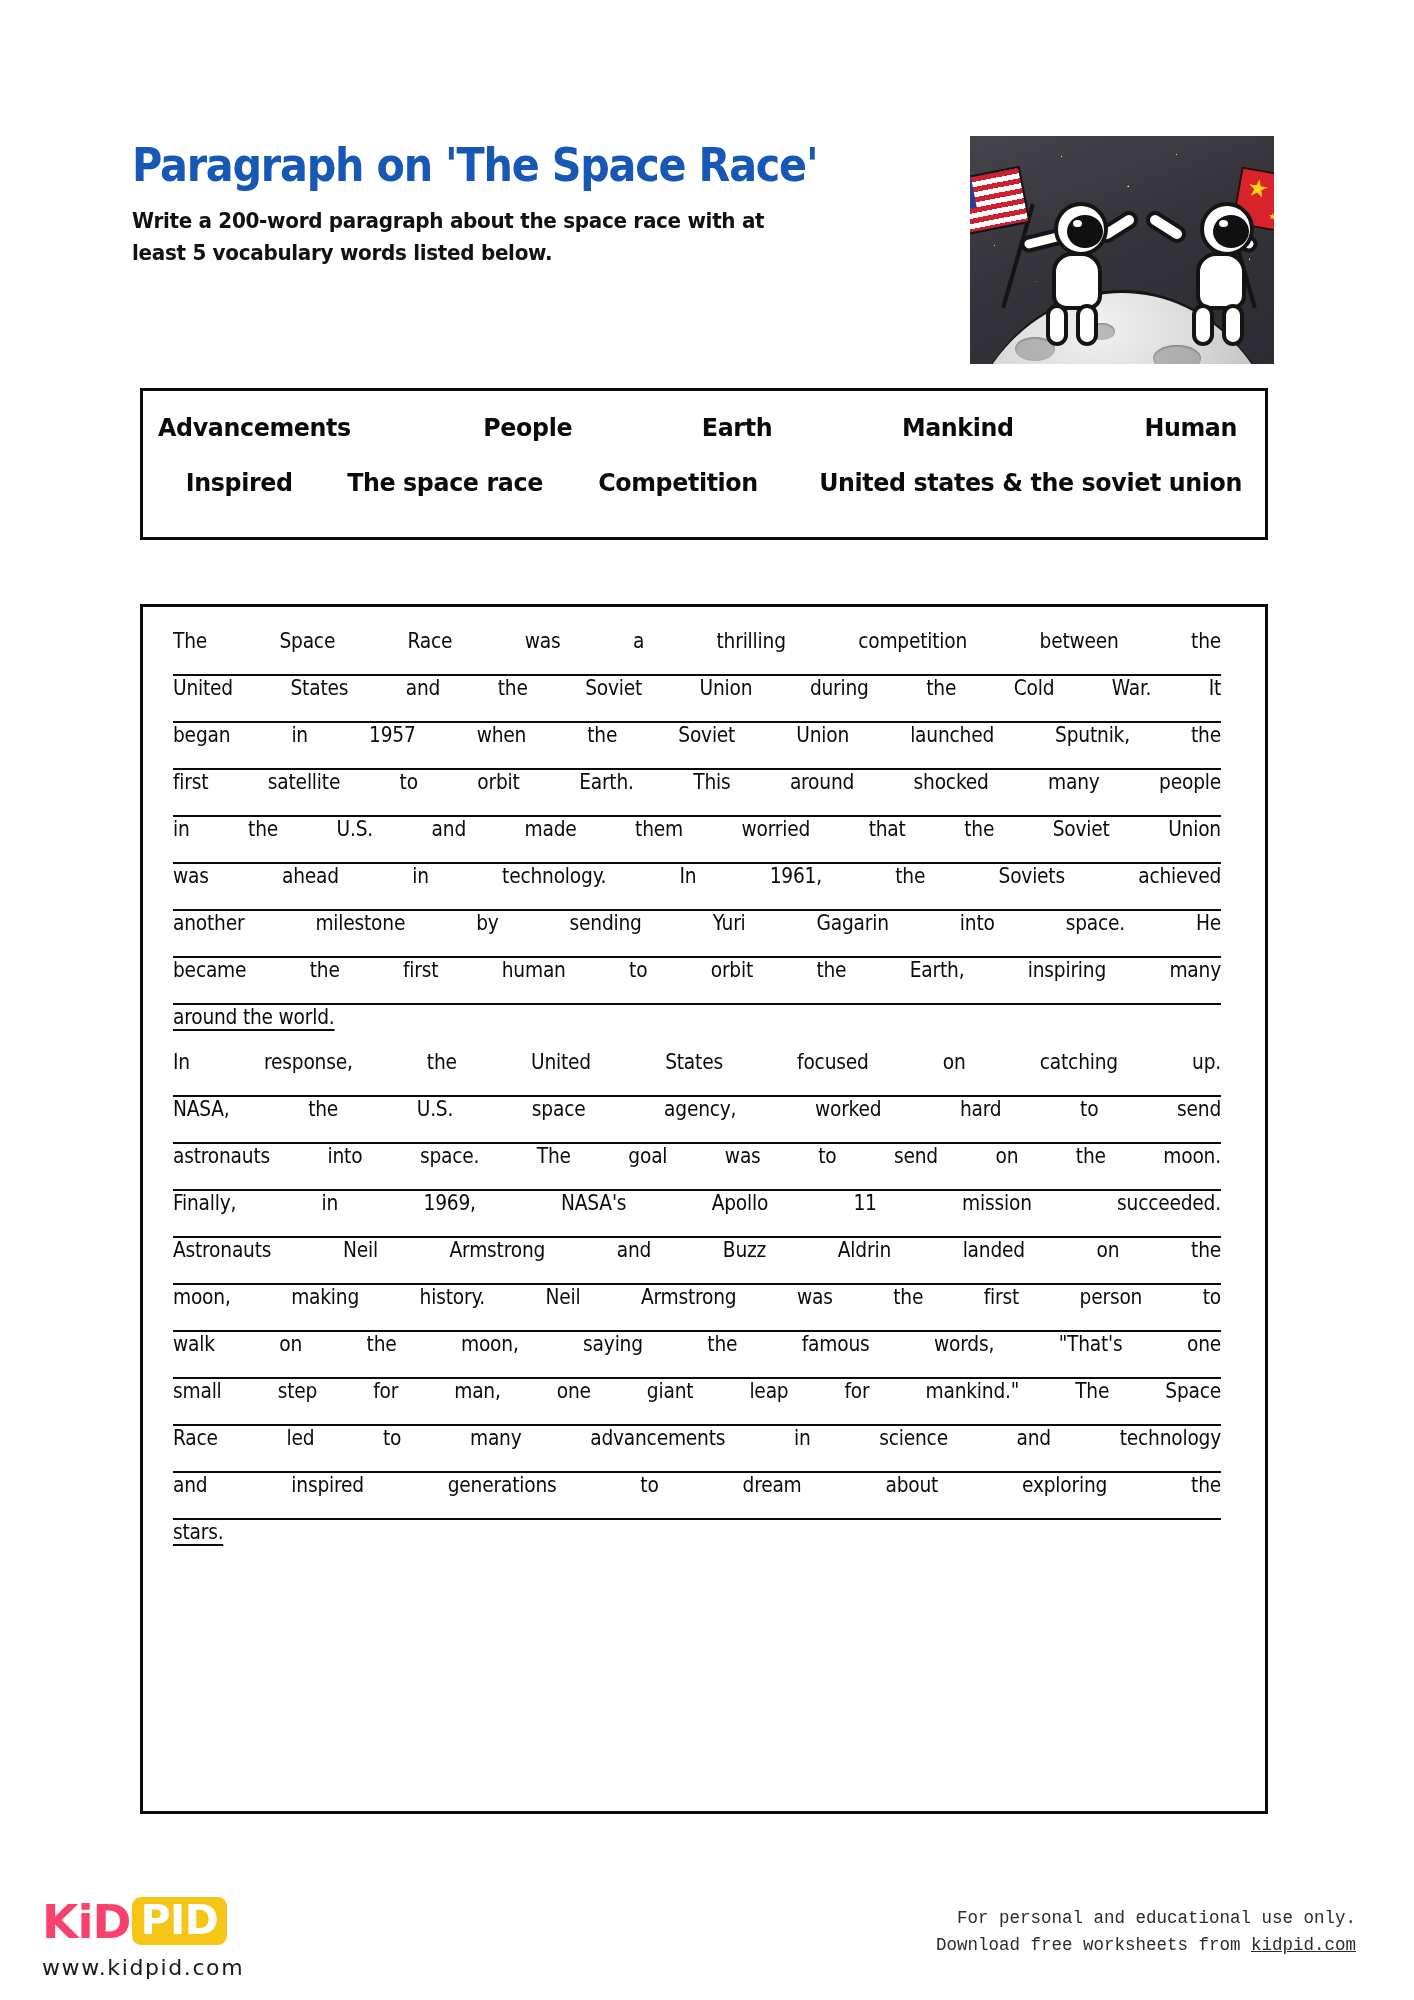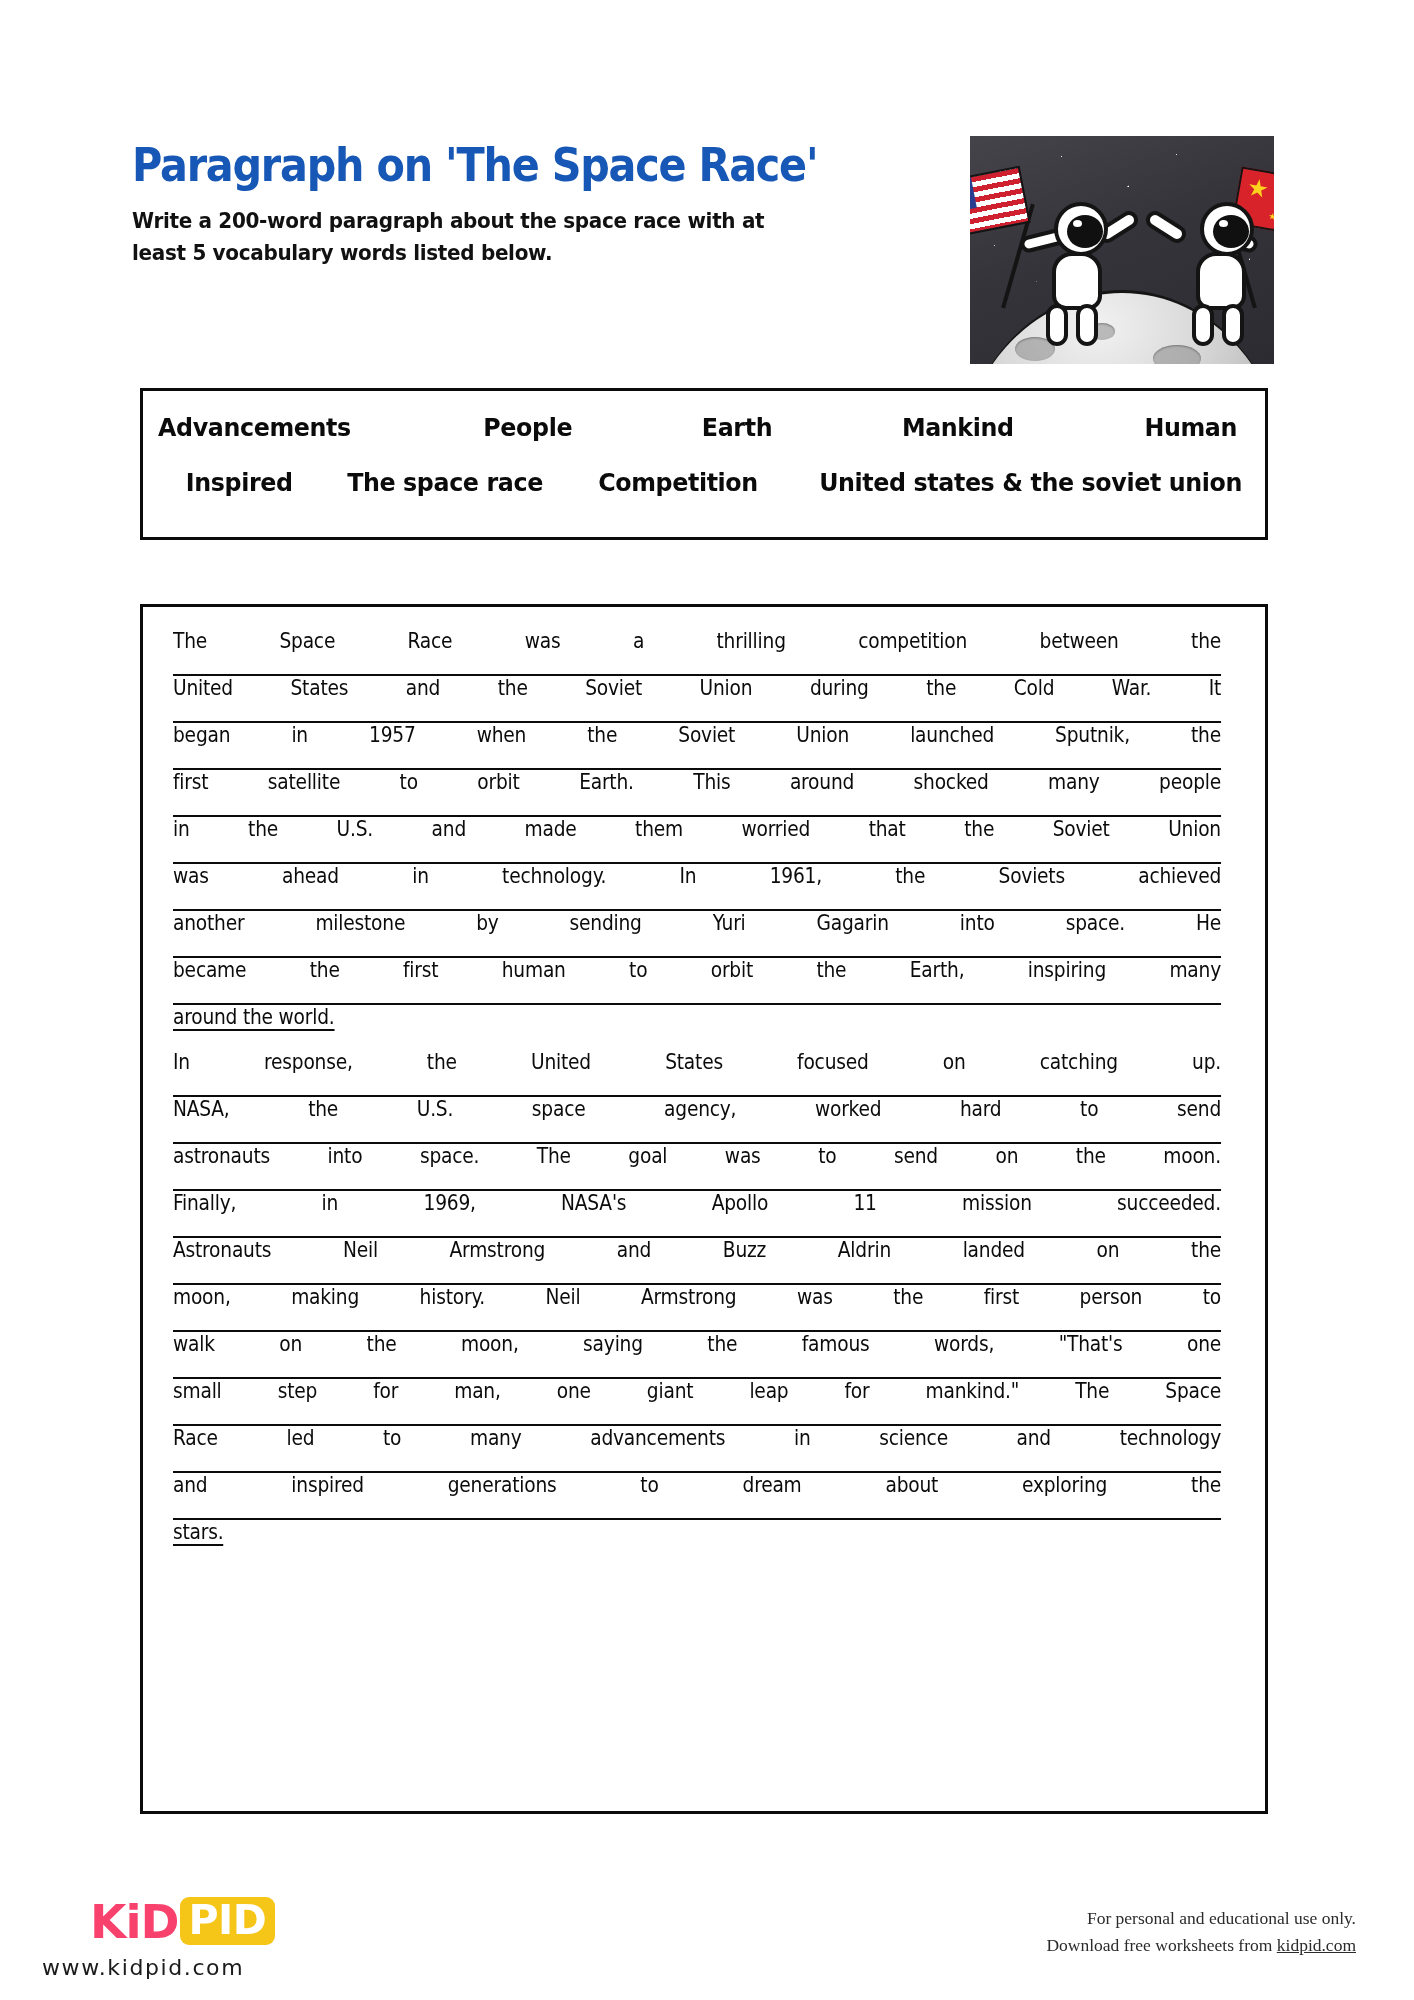--- a/index.html
+++ b/index.html
@@ -252,21 +252,20 @@
     align-items: center;
     height: 52px;
   }
   .logo-kid {
     font-family: "DejaVu Sans", sans-serif;
     font-weight: 700;
     font-size: 47px;
     color: #f8416c;
     letter-spacing: -1px;
     line-height: 1;
-    margin-left: 48px;
   }
   .logo-pid {
     font-family: "DejaVu Sans", sans-serif;
     font-weight: 700;
     font-size: 41px;
     color: #ffffff;
     background: #f5c518;
     border-radius: 9px;
     padding: 3px 9px 4px 9px;
     letter-spacing: -0.5px;
@@ -278,21 +277,21 @@
     font-size: 22px;
     color: #1b1b1b;
     letter-spacing: 1.6px;
     margin-top: 8px;
   }
   #footer-note {
     position: absolute;
     right: 58px;
     top: 1905px;
     text-align: right;
-    font-family: Liberation Serif, serif;
+    font-family: Liberation Mono, monospace;
     font-size: 17.5px;
     color: #2b2b2b;
     line-height: 1.55;
   }
   #footer-note .link {
     text-decoration: underline;
   }
 </style>
 </head>
 <body>

